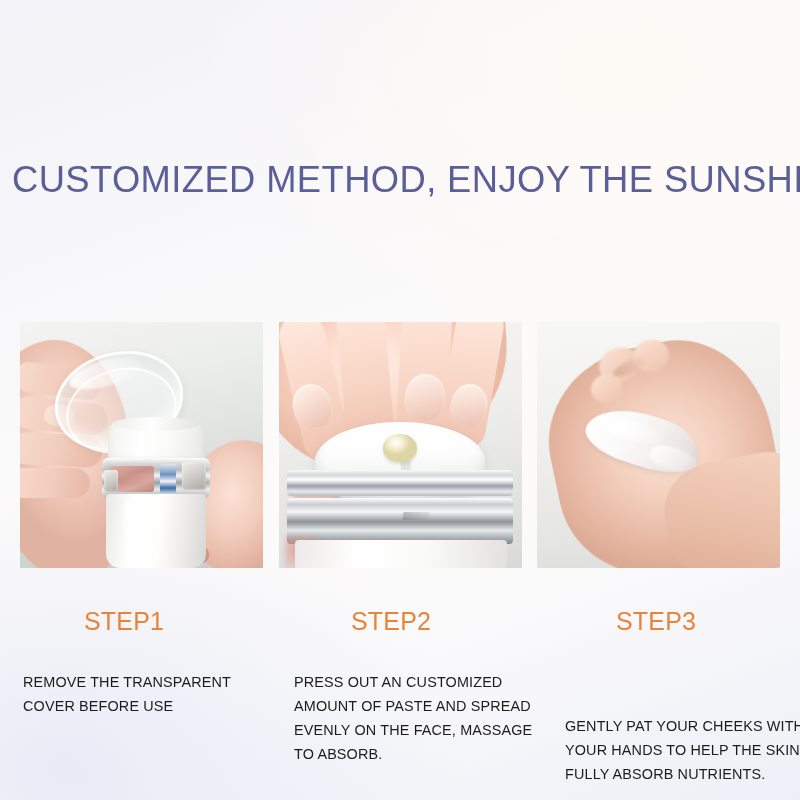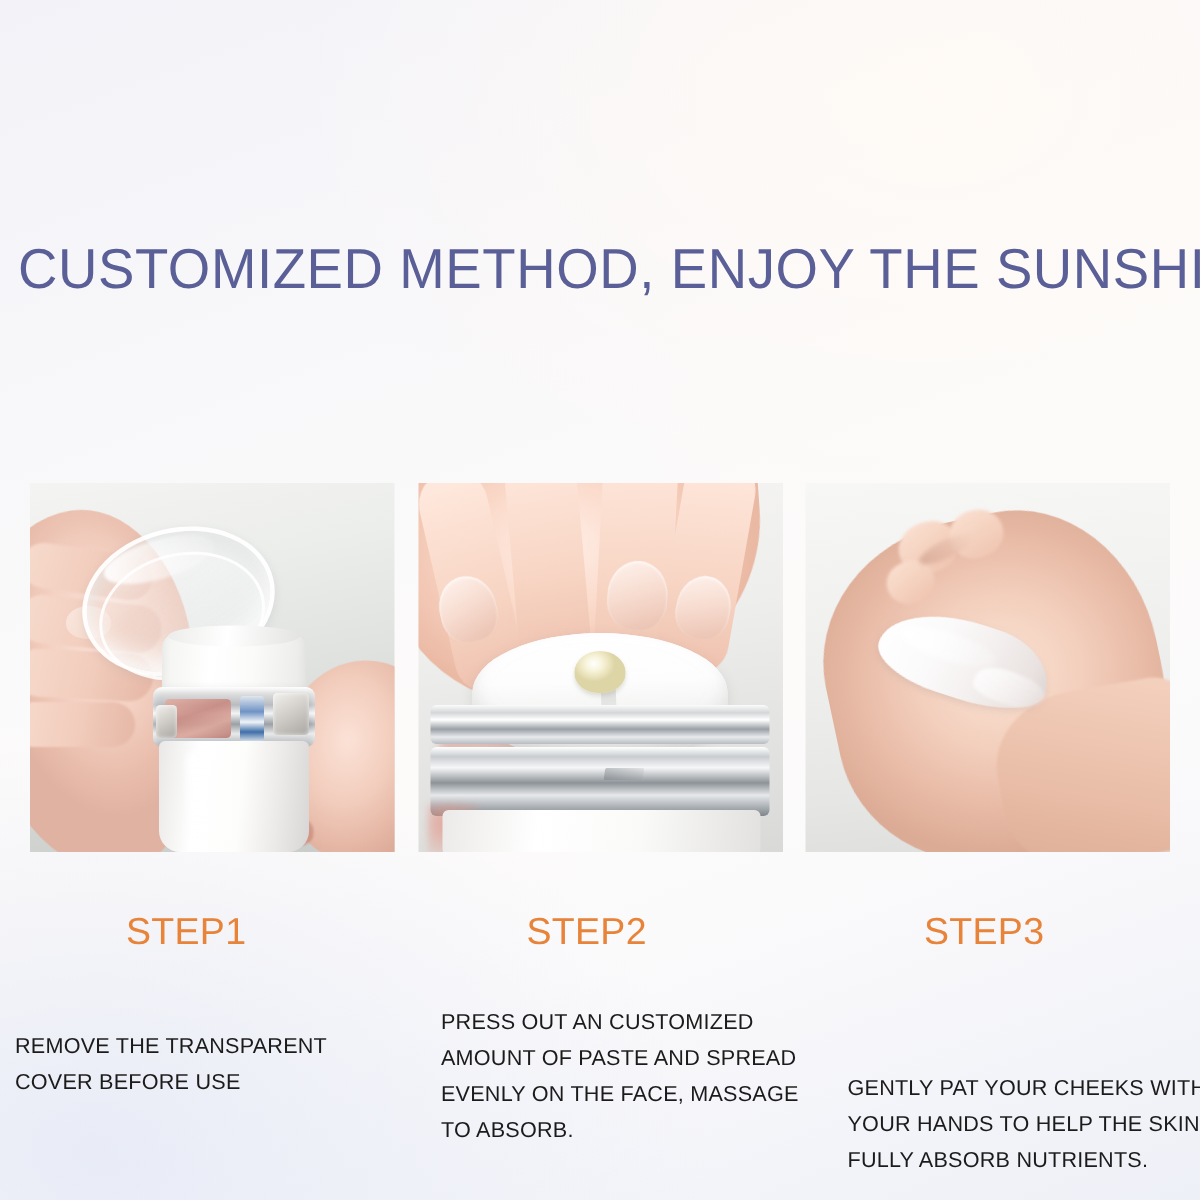--- a/index.html
+++ b/index.html
@@ -478,21 +478,21 @@
   }
   .desc {
     position: absolute;
     color: #1b1b1b;
     font-size: 14.4px;
     line-height: 24px;
     letter-spacing: 0.15px;
     font-family: "Liberation Sans", sans-serif;
     width: 250px;
   }
-  .d1 { left: 10px; margin-top: 16px; }
+  .d1 { left: 23px; }
   .d2 { left: 294px; }
   .d3 { left: 565px; margin-top: 44px; }
 </style>
 </head>
 <body>
 
 <div id="poster">
 
   <div class="title">CUSTOMIZED METHOD, ENJOY THE SUNSHINE</div>
 

